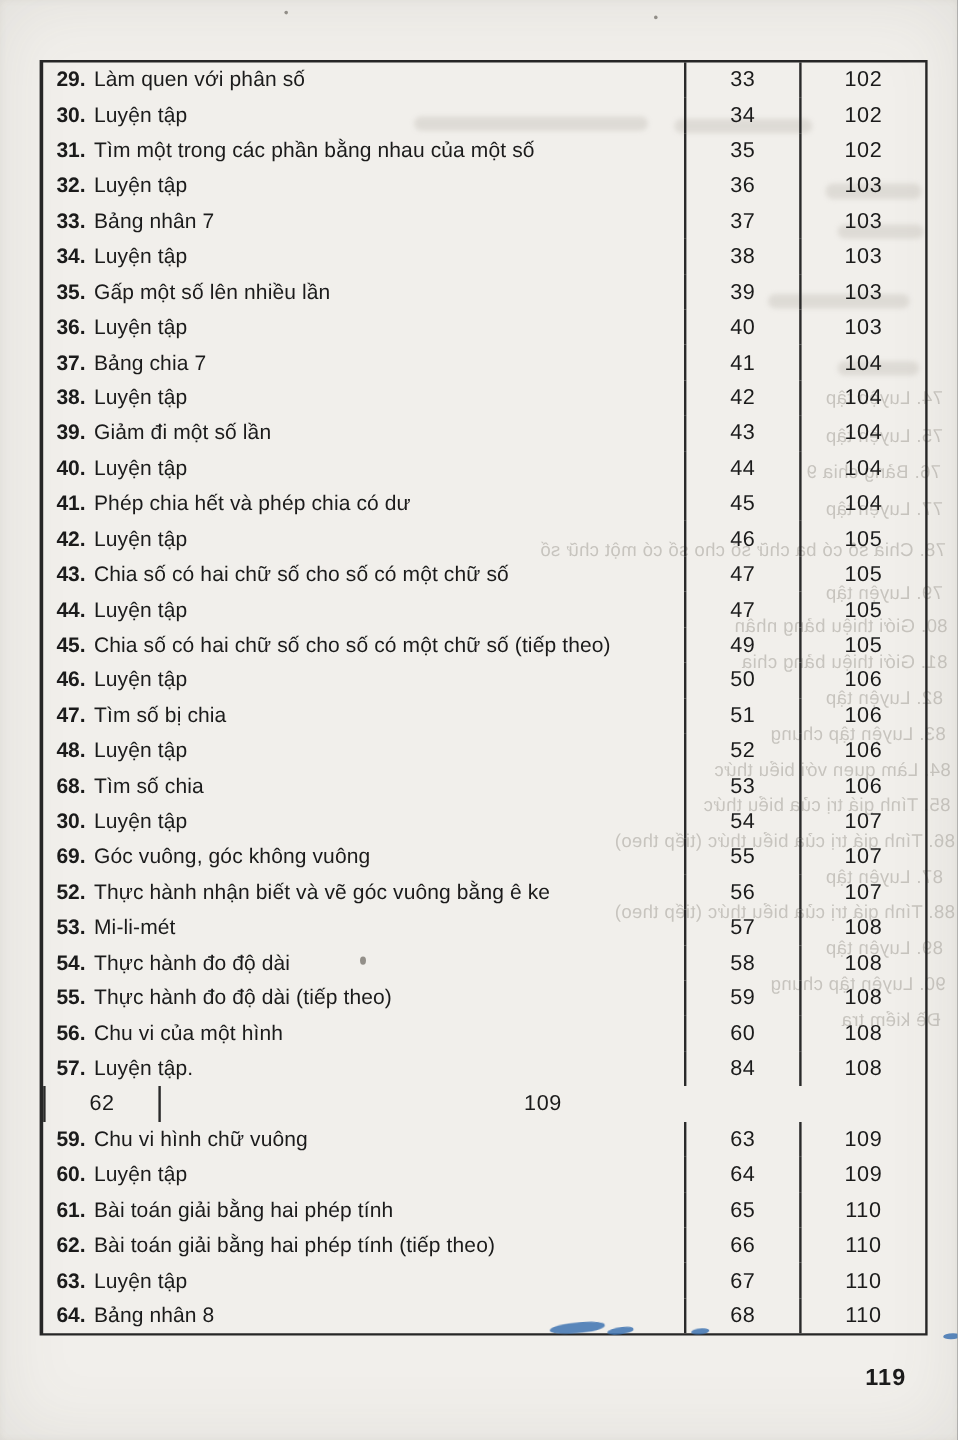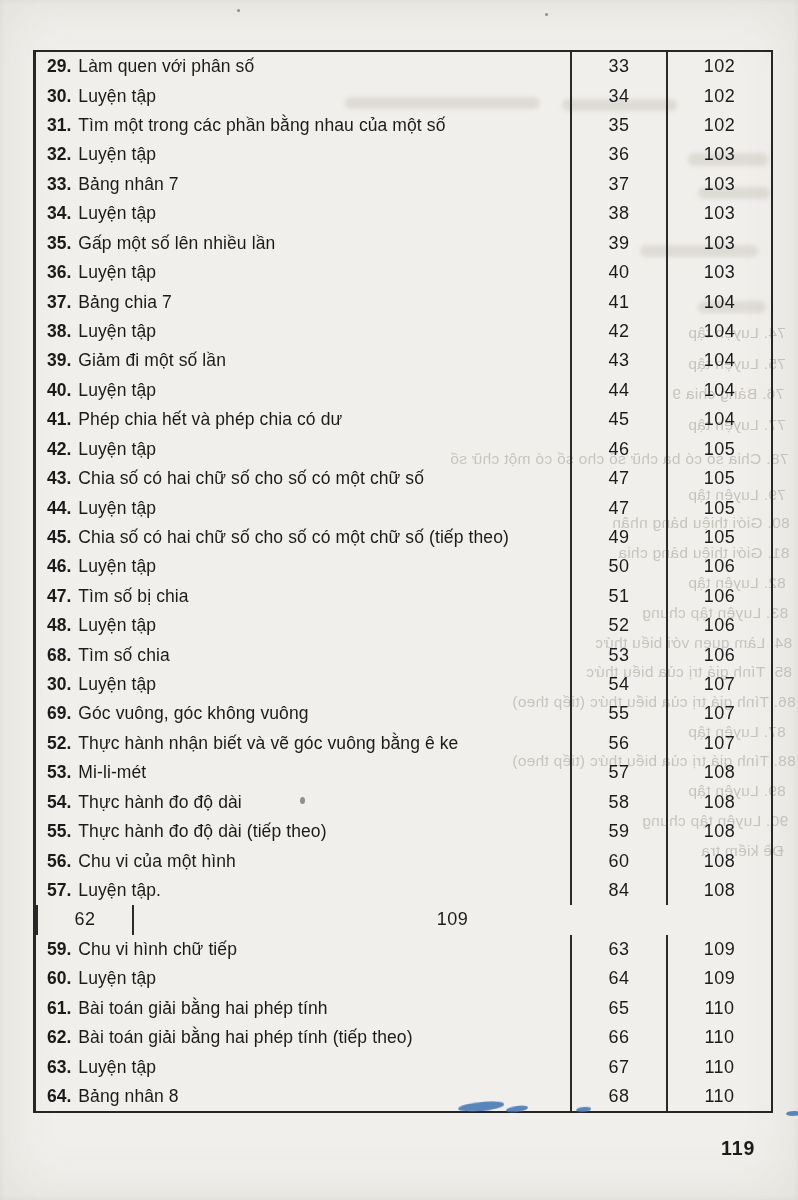--- a/index.html
+++ b/index.html
@@ -348,21 +348,21 @@
   </div>
 
   <div class="toc-row">
     <div class="cell cell-num cell-page">62</div>
     <div class="cell cell-num cell-ref">109</div>
   </div>
 
   <div class="toc-row">
     <div class="cell cell-title">
       <span class="lesson-num">59.</span>
-      <span class="lesson-title">Chu vi hình chữ tiếp</span>
+      <span class="lesson-title">Chu vi hình chữ vuông</span>
     </div>
     <div class="cell cell-num cell-page">63</div>
     <div class="cell cell-num cell-ref">109</div>
   </div>
 
   <div class="toc-row">
     <div class="cell cell-title">
       <span class="lesson-num">60.</span>
       <span class="lesson-title">Luyện tập</span>
     </div>

